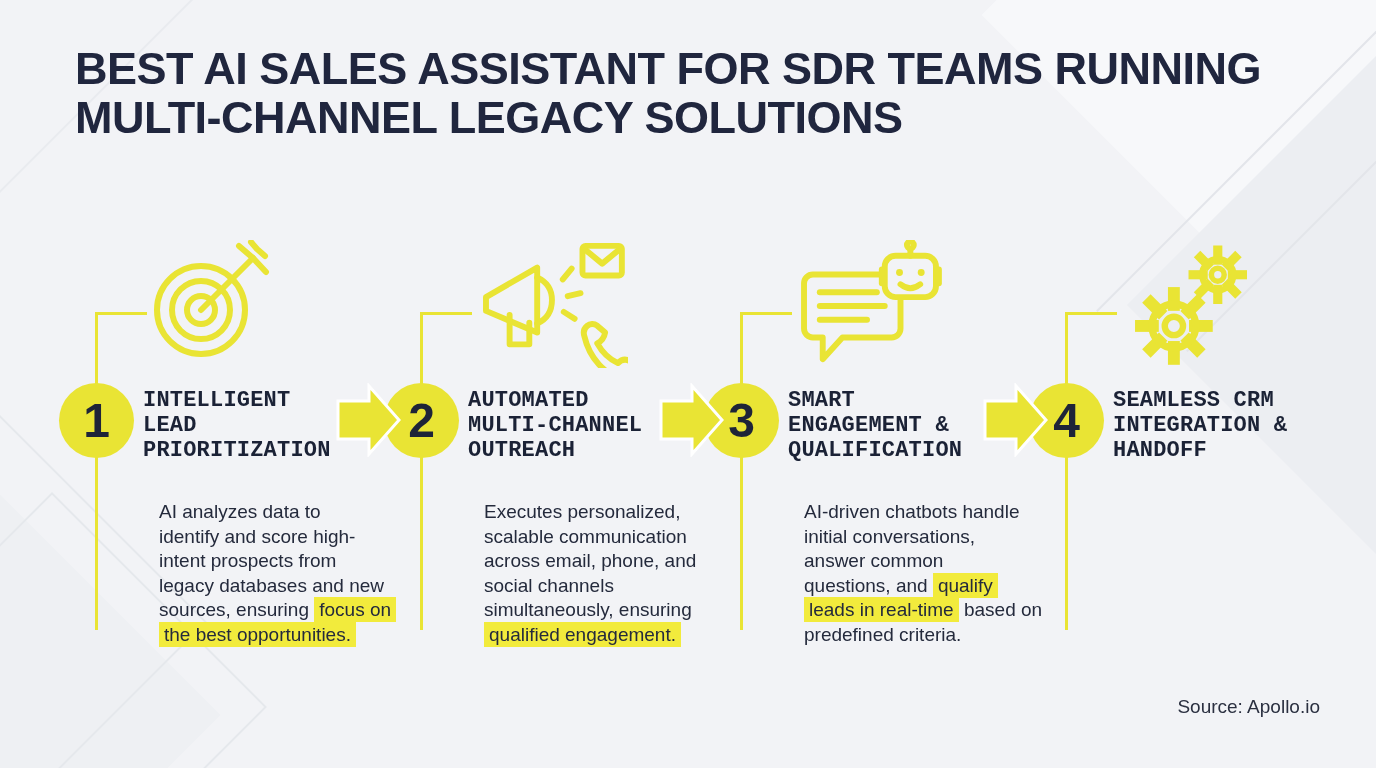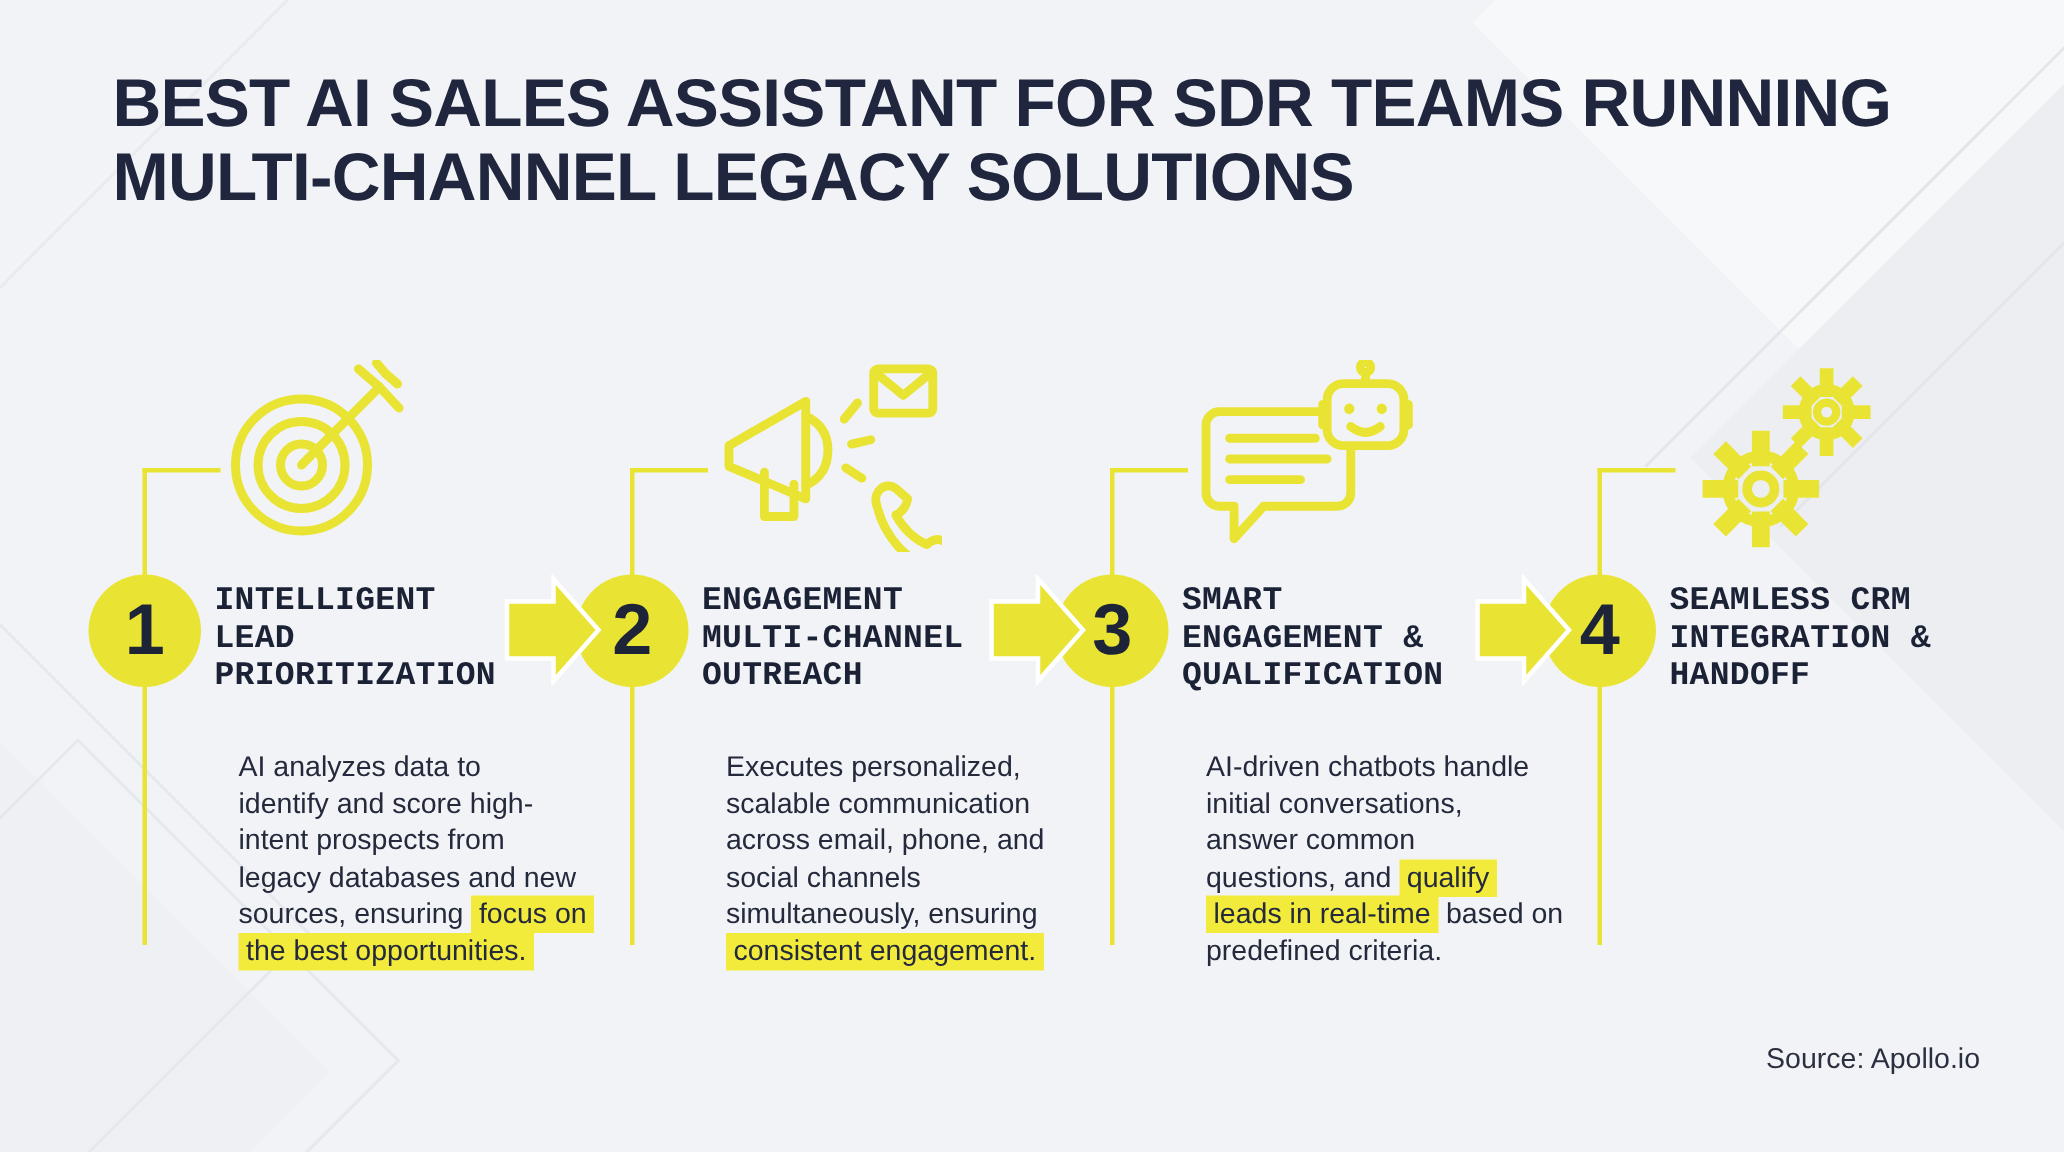--- a/index.html
+++ b/index.html
@@ -113,29 +113,29 @@
             <line x1="94" y1="40" x2="103" y2="29"></line>
             <line x1="99" y1="57" x2="112" y2="54"></line>
             <line x1="95" y1="73" x2="106" y2="80"></line>
             <rect x="114" y="6" width="40" height="30" rx="3"></rect>
             <polyline points="117,10 134,24 151,10"></polyline>
             <path d="M116,98 c-3,-9 6,-16 13,-11 l8,7 c-1,6 -4,9 -8,11 c5,9 12,16 21,20 c3,-3 7,-5 12,-2 l7,7 c3,8 -5,14 -13,12 c-19,-5 -35,-22 -40,-44 z"></path>
           </svg></div>
         <div class="badge">
           <span>2</span>
         </div>
-        <h2 class="stitle">ENGAGEMENT
+        <h2 class="stitle">AUTOMATED
 MULTI-CHANNEL
 OUTREACH</h2>
         <p class="desc"><span>Executes personalized,
 scalable communication
 across email, phone, and
 social channels
 simultaneously, ensuring
-</span><span class="hl">consistent engagement.</span></p>
+</span><span class="hl">qualified engagement.</span></p>
       </div>
       <div class="step" style="left: 704px;">
         <div class="connector-h"></div>
         <div class="connector-v"></div>
         <div class="icon"><svg viewBox="0 0 160 130" fill="none" stroke="currentColor" stroke-width="6" stroke-linecap="round" stroke-linejoin="round">
             <path d="M14,44 a9,9 0 0 1 9,-9 h80 a9,9 0 0 1 9,9 v46 a9,9 0 0 1 -9,9 h-50 l-20,22 v-22 h-10 a9,9 0 0 1 -9,-9 z"></path>
             <line x1="30" y1="53" x2="88" y2="53"></line>
             <line x1="30" y1="67" x2="96" y2="67"></line>
             <line x1="30" y1="81" x2="78" y2="81"></line>
             <rect x="96" y="16" width="52" height="42" rx="11" fill="#f2f3f6"></rect>

